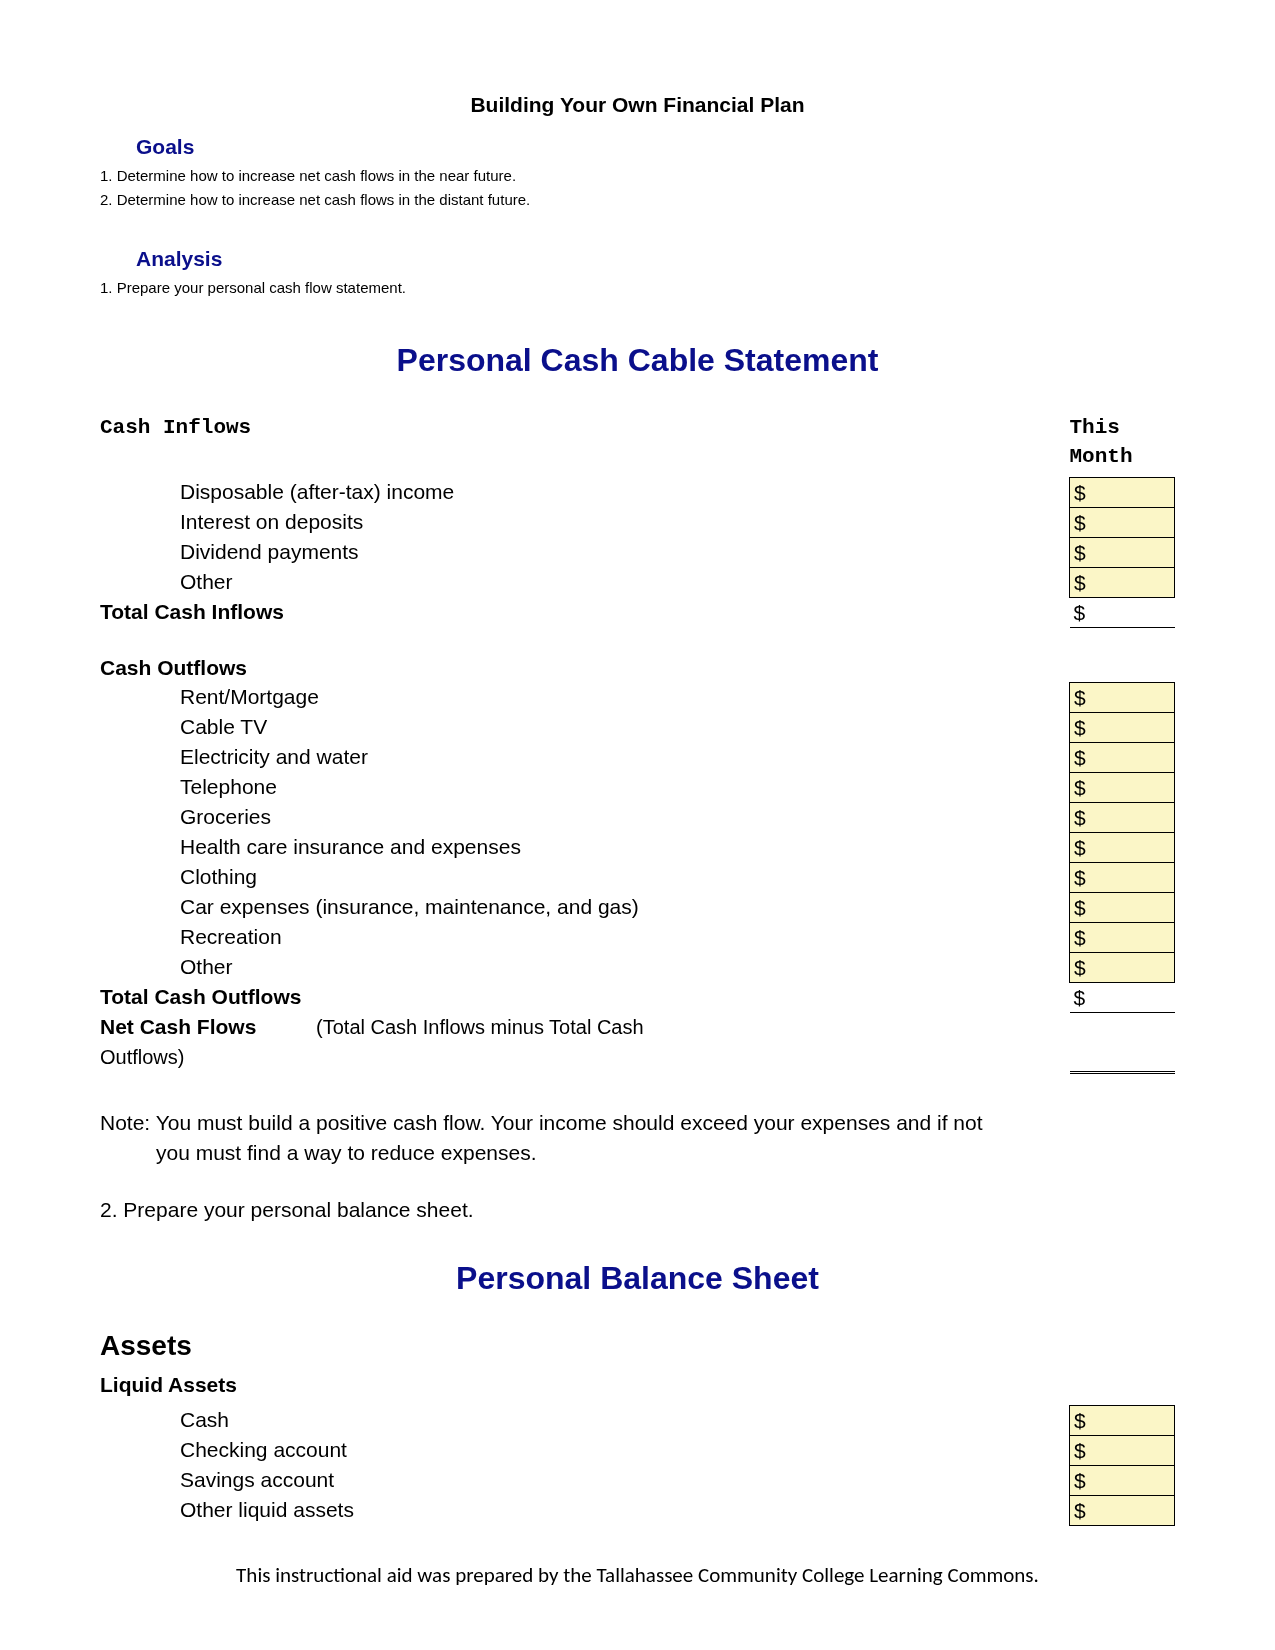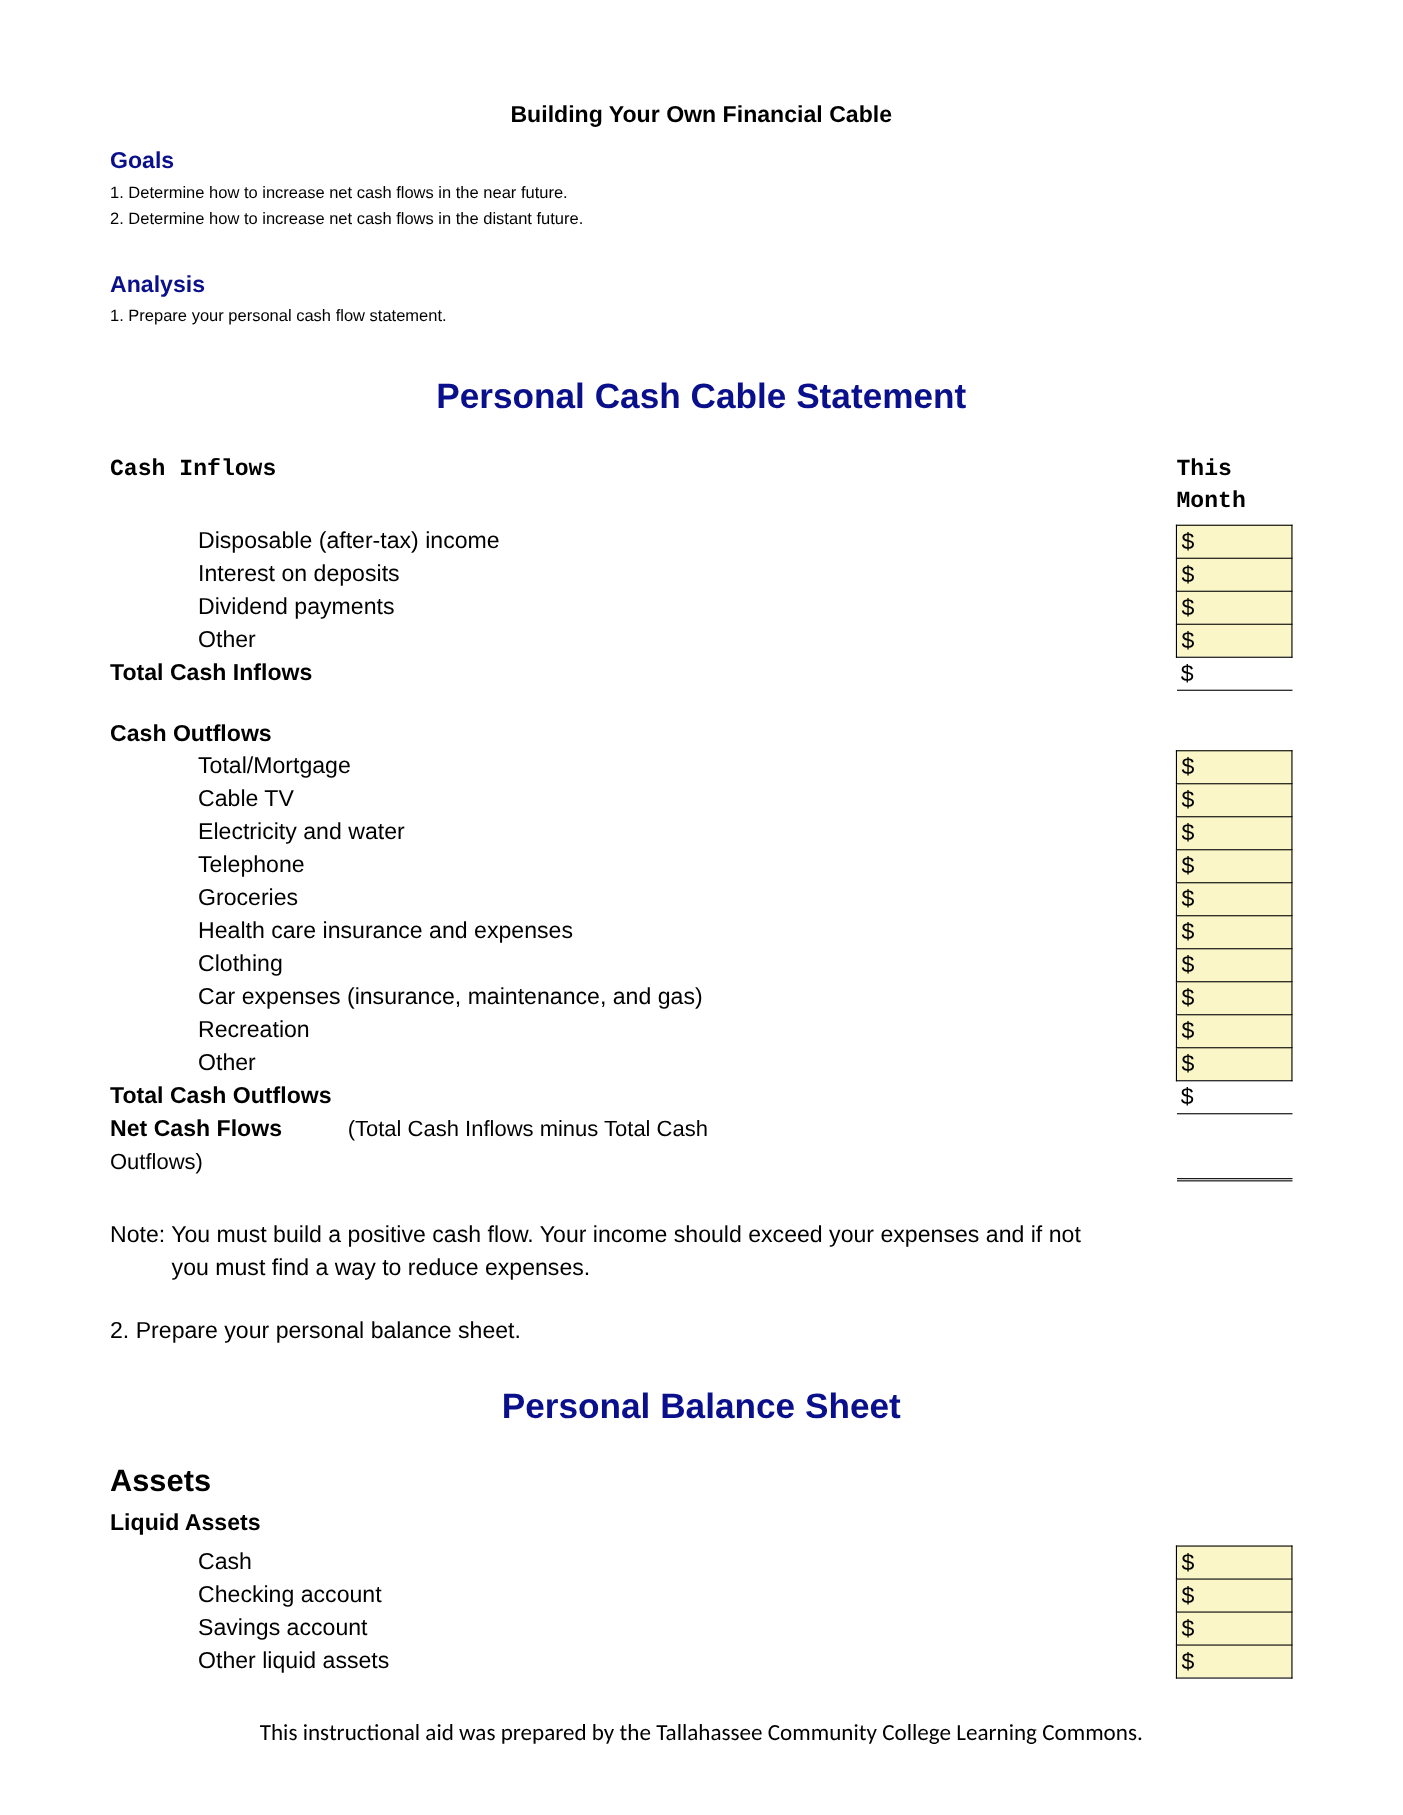--- a/index.html
+++ b/index.html
@@ -24,20 +24,21 @@
     text-align: center;
     font-size: 21px;
     margin-bottom: 12px;
   }
   .section-header {
     color: #0a0f8b;
     font-weight: bold;
     font-size: 21px;
     margin-top: 6px;
     margin-bottom: 2px;
+    margin-left: 36px;
   }
   .section-header.mt {
     margin-top: 34px;
   }
   .body-line {
     font-size: 15px;
     margin-bottom: 2px;
   }
   .big-title {
     color: #0a0f8b;
@@ -117,21 +118,21 @@
     font-size: 21px;
     font-family: Calibri, Arial, sans-serif;
   }
   .net-sub { font-size: 20px; padding-left: 18px; }
 </style>
 </head>
 <body>
 
 <div class="page">
 
-  <div class="doc-title">Building Your Own Financial Cable</div>
+  <div class="doc-title">Building Your Own Financial Plan</div>
 
   <div class="section-header">Goals</div>
   <div class="body-line">1. Determine how to increase net cash flows in the near future.</div>
   <div class="body-line">2. Determine how to increase net cash flows in the distant future.</div>
 
   <div class="section-header mt">Analysis</div>
   <div class="body-line">1. Prepare your personal cash flow statement.</div>
 
   <div class="big-title">Personal Cash Cable Statement</div>
 
@@ -169,21 +170,21 @@
     </tr>
     <tr class="spacer-row">
           <td colspan="3"></td>
         </tr>
     <tr>
       <td class="col-label bold">Cash Outflows</td>
       <td></td>
           <td></td>
     </tr>
     <tr>
-      <td class="col-sub">Total/Mortgage</td>
+      <td class="col-sub">Rent/Mortgage</td>
           <td></td>
       <td class="amt-cell">$</td>
     </tr>
     <tr>
       <td class="col-sub">Cable TV</td>
           <td></td>
       <td class="amt-cell">$</td>
     </tr>
     <tr>
       <td class="col-sub">Electricity and water</td>

